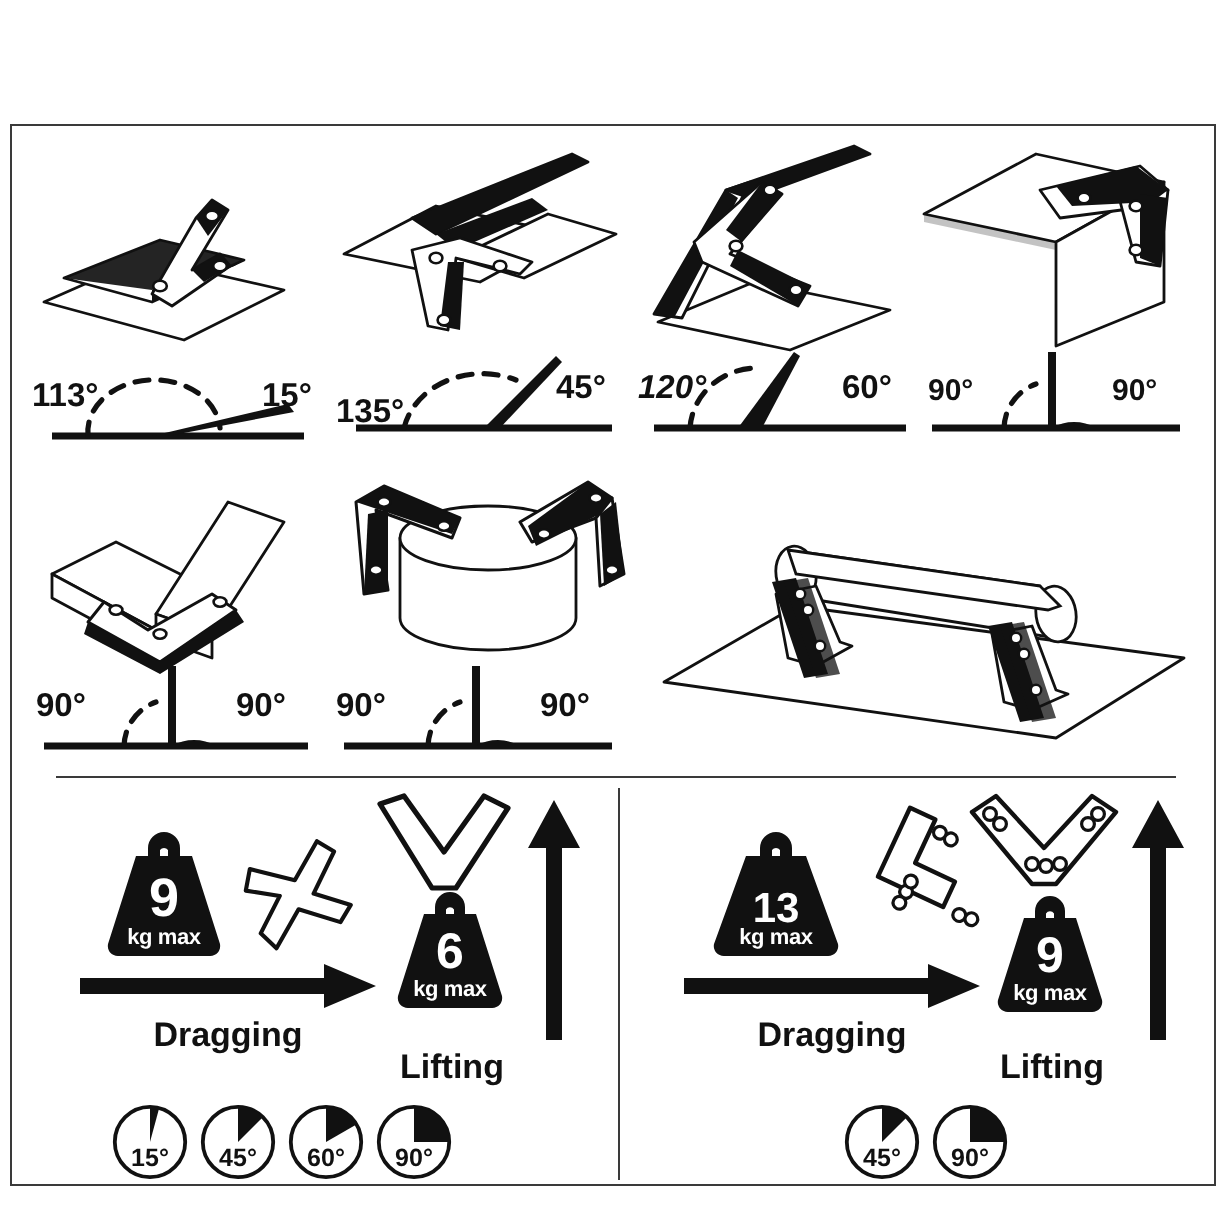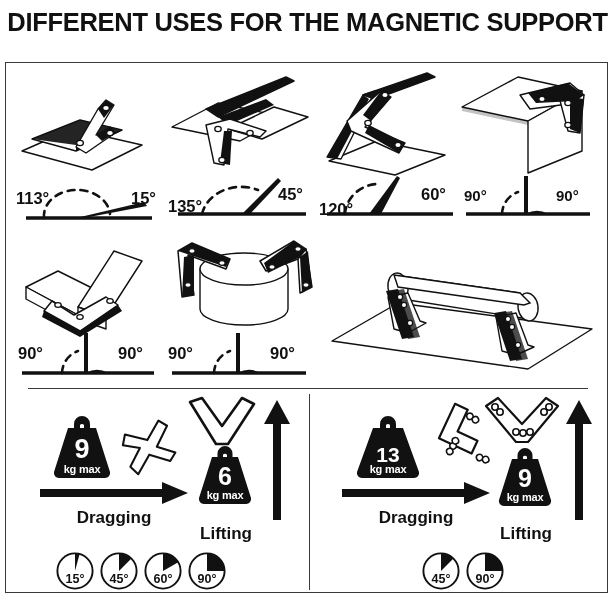--- a/index.html
+++ b/index.html
@@ -74,21 +74,20 @@
     position:absolute;left:0;width:100%;text-align:center;
     font-size:12.5px;font-weight:bold;color:#111;line-height:1;
   }
   svg{display:block;overflow:visible;}
 </style>
 </head>
 <body>
 
 <div class="page">
 
-  <div class="title">DIFFERENT USES FOR THE MAGNETIC SUPPORT</div>
 
   <div class="frame">
 
     <div class="h-divider"></div>
     <div class="v-divider"></div>
 
     <div class="cell" style="left:8px;top:10px;width:150px;height:160px;">
       <svg class="ill" style="left:0;top:0;" width="150" height="105" viewBox="0 0 150 105">
         <g fill="none" stroke="#111" stroke-width="1.4" stroke-linejoin="round">
           <path d="M8 78 L58 56 L128 72 L78 97 Z" fill="#fff"></path>
@@ -170,21 +169,21 @@
           <ellipse cx="79" cy="76" rx="3.2" ry="2.6"></ellipse>
         </g>
       </svg>
 
       <div class="angle-cap" style="left:0;top:103px;width:142px;height:52px;">
         <svg width="142" height="52" viewBox="0 0 142 52">
           <path d="M8 42 L134 42" stroke="#111" stroke-width="3.4" fill="none"></path>
           <path d="M50 42 L78 4 L81 6 L62 42 Z" fill="#111"></path>
           <path d="M26 42 A34 32 0 0 1 58 12" stroke="#111" stroke-width="2.6" fill="none" stroke-dasharray="7 6" stroke-linecap="round"></path>
         </svg>
-        <span class="lbl" style="left:0px;top:29px;">120°</span>
+        <span class="lbl" style="left:0px;top:14px;font-style:italic;">120°</span>
         <span class="lbl" style="left:102px;top:14px;">60°</span>
       </div>
     </div>
 
     <div class="cell" style="left:452px;top:6px;width:140px;height:164px;">
       <svg class="ill" style="left:0;top:0;" width="140" height="108" viewBox="0 0 140 108">
         <g fill="#fff" stroke="#111" stroke-width="1.4" stroke-linejoin="round">
           <path d="M4 38 L60 8 L124 22 L70 52 Z"></path>
           <path d="M70 52 L124 22 L124 82 L70 104 Z"></path>
         </g>

